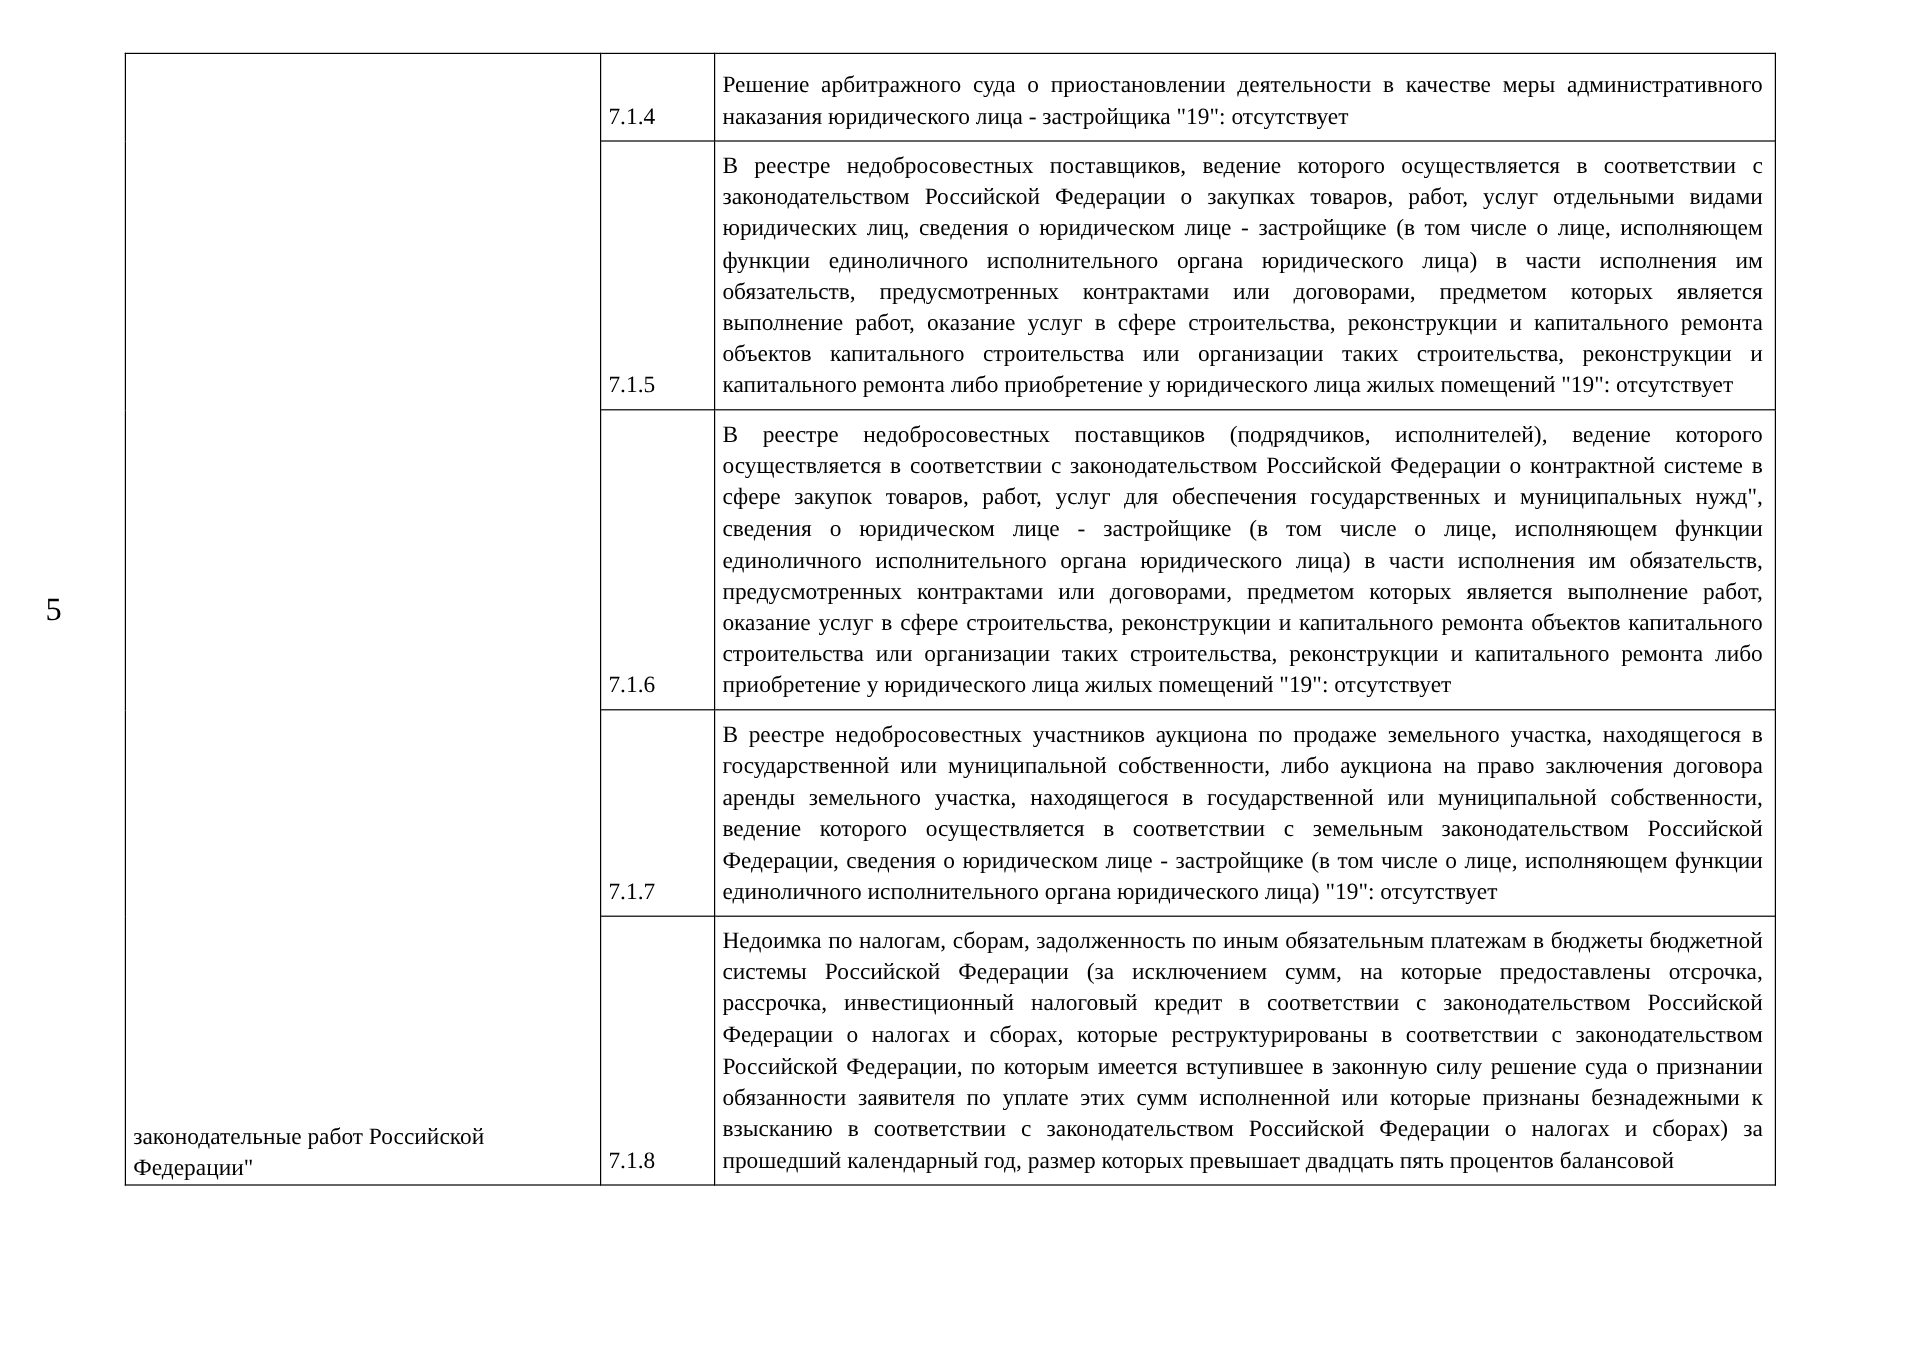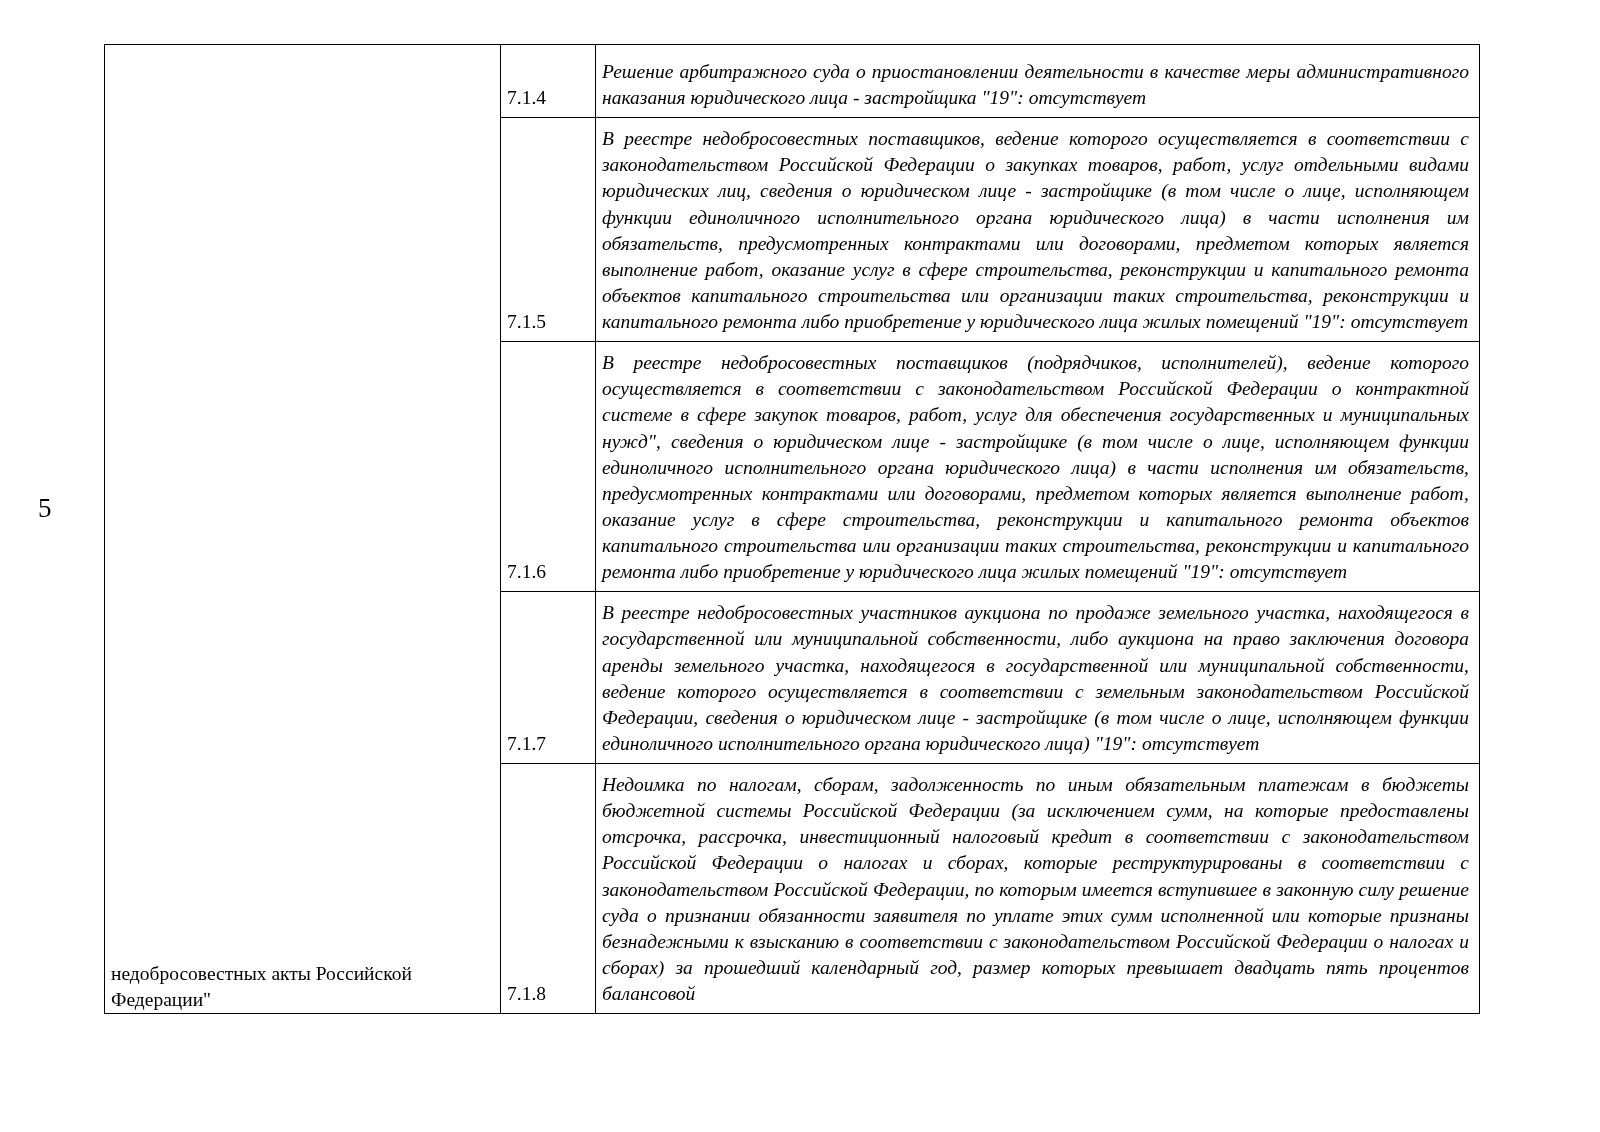--- a/index.html
+++ b/index.html
@@ -64,21 +64,20 @@
     margin-top: 40px;
   }
   td.col-body {
     width: 883px;
     vertical-align: top;
     border-top: 1.5px solid #000000;
   }
   td.col-body .cell-text {
     padding: 8px 10px 6px 6px;
     text-align: justify;
-    font-style: italic;
   }
   tr.first-row td.col-num,
   tr.first-row td.col-body {
     border-top: 1.5px solid #000000;
   }
   .cell-text {
     display: block;
     white-space: pre-wrap;
   }
   .nowrap-just {
@@ -90,21 +89,21 @@
 <body>
 
 <div class="page">
 
   <div class="page-number">5</div>
 
   <table class="doc-table">
     <tbody>
       <tr class="first-row">
         <td class="col-left" rowspan="5">
-          <span class="cell-text">недобросовестных акты Российской Федерации"</span>
+          <span class="cell-text">законодательные работ Российской Федерации"</span>
         </td>
         <td class="col-num">
           <span class="cell-text">7.1.4</span>
         </td>
         <td class="col-body">
           <span class="cell-text nowrap-just">Решение арбитражного суда о приостановлении деятельности в качестве меры административного наказания юридического лица - застройщика "19": отсутствует</span>
         </td>
       </tr>
       <tr>
         <td class="col-num">

